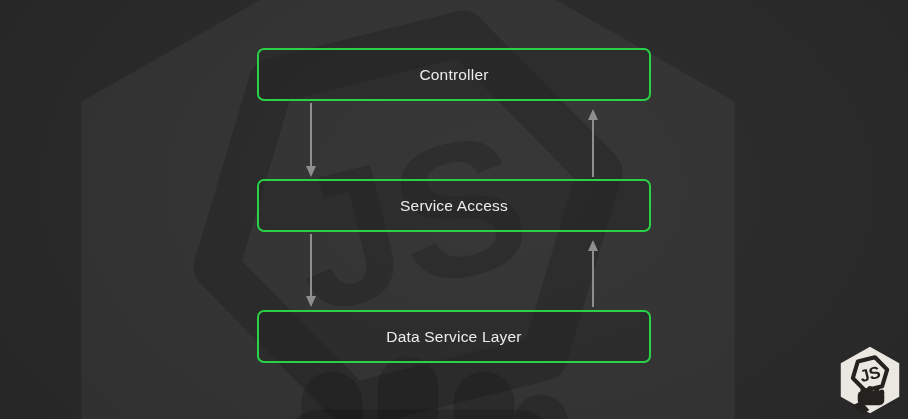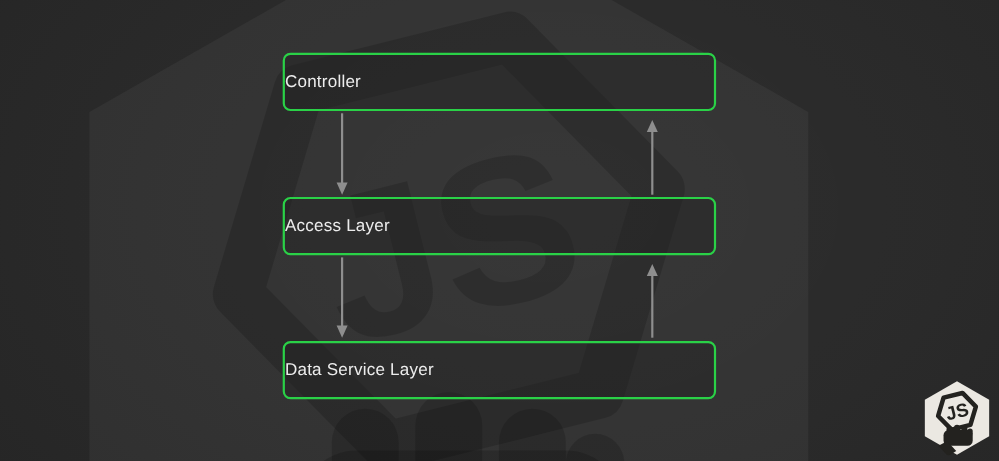--- a/index.html
+++ b/index.html
@@ -30,21 +30,21 @@
   }
 
   
   .node {
     position: absolute;
     left: 257px;
     width: 390px; height: 49px;
     border: 2px solid var(--node-border, #2ad147);
     border-radius: 7px;
     background: rgba(36,36,36,0.45);
-    display: flex; align-items: center; 
+    display: flex; align-items: center; justify-content: center;
     color: var(--node-text, #ececec);
     font-size: 15.5px;
     letter-spacing: 0.2px;
   }
   .node-controller  { top: 48px; }
   .node-service     { top: 179px; }
   .node-dataaccess  { top: 310px; }
 
   .edges {
     position: absolute; left: 0; top: 0;
@@ -118,21 +118,21 @@
     <g>
       <polygon class="edge-head" points="593,240 588,251 598,251"></polygon>
       <line class="edge-line" x1="593" y1="250" x2="593" y2="307"></line>
     </g>
   </svg>
 
   <div class="node node-controller">
     <span>Controller</span>
   </div>
   <div class="node node-service">
-    <span>Access Layer</span>
+    <span>Service Access</span>
   </div>
   <div class="node node-dataaccess">
     <span>Data Service Layer</span>
   </div>
 
   <svg class="brand-logo" viewBox="0 0 100 100">
     <use href="#js-fist-logo"></use>
   </svg>
 
 </div>

